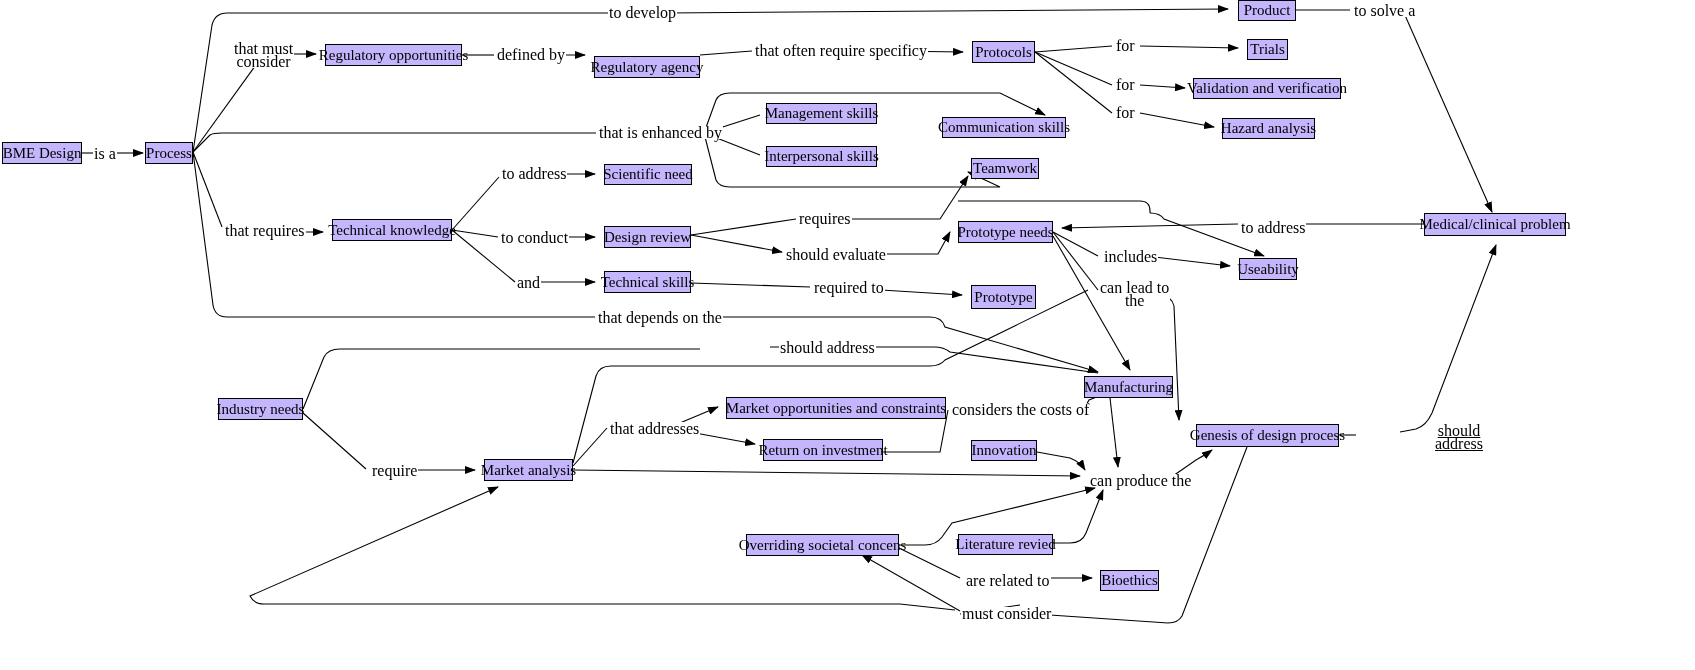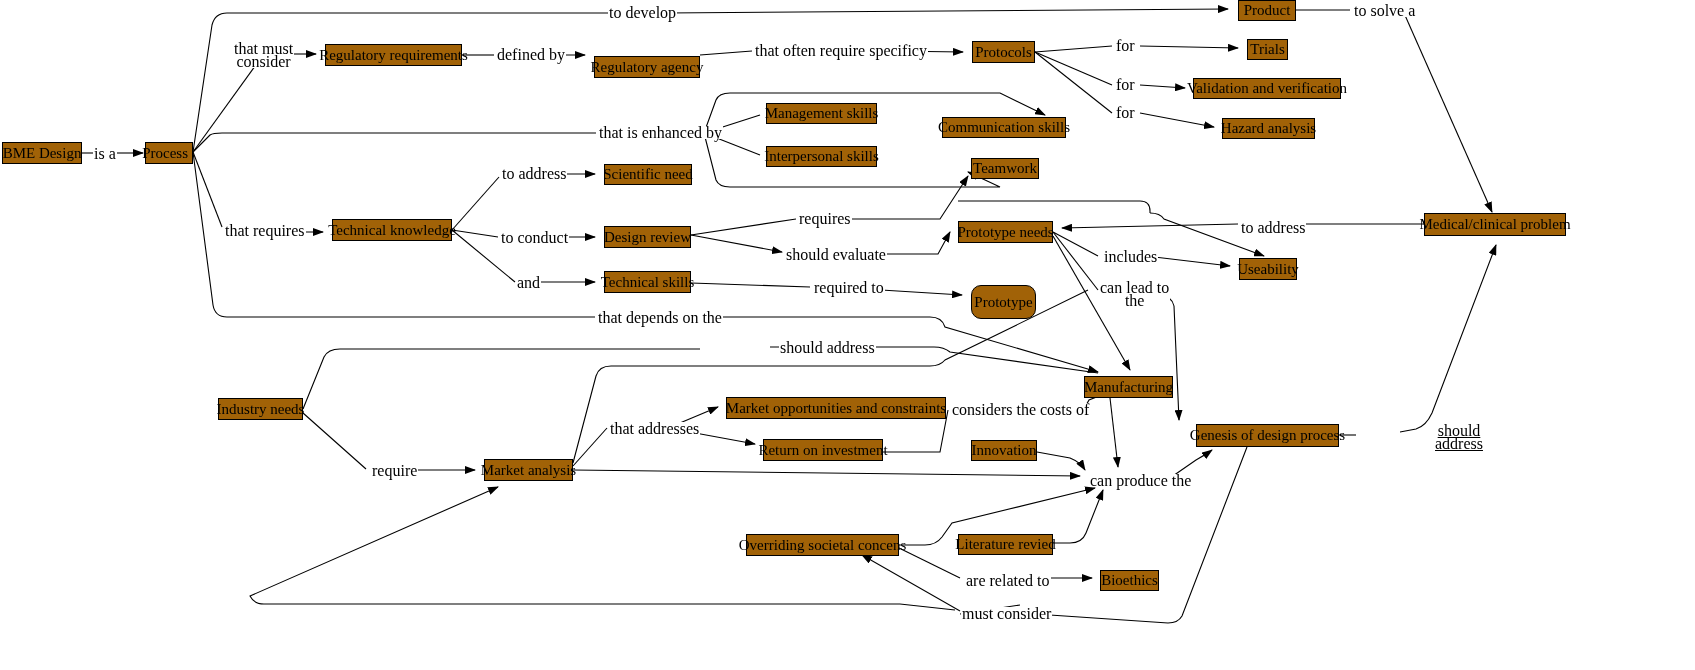--- a/index.html
+++ b/index.html
@@ -17,29 +17,29 @@
   }
   svg#edges {
     position: absolute;
     left: 0; top: 0;
     width: 1695px; height: 670px;
   }
   .node {
     position: absolute;
     box-sizing: border-box;
     border: 1px solid #000000;
-    background: #a16207;
+    background: #c4b5fd;
     color: #000000;
     font-size: 15px;
     line-height: 1;
     white-space: nowrap;
     display: flex;
     align-items: center;
     justify-content: center;
-    padding: 0 4px;
+    padding: 0 16px;
     z-index: 5;
   }
   .edge-label {
     position: absolute;
     color: #000000;
     font-size: 16px;
     line-height: 13px;
     white-space: pre;
     background: #ffffff;
     text-align: center;
@@ -162,25 +162,25 @@
 
       <path d="M960,614 L1020,605"></path>
       <path d="M955,610 L900,604 Q890,604 884,604 L264,604 Q254,604 250,596 L498,487" marker-end="url(#ah)"></path>
 
     </g>
   </svg>
 
   <div class="node" style="left:2px;  top:142px; width:80px;  height:22px;">
       <span>BME Design</span>
     </div>
-  <div class="node" style="left:145px;top:142px; width:48px;  height:22px;justify-content:flex-end;">
+  <div class="node" style="left:145px;top:142px; width:48px;  height:22px;">
       <span>Process</span>
     </div>
   <div class="node" style="left:325px;top:44px;  width:137px; height:22px;">
-      <span>Regulatory requirements</span>
+      <span>Regulatory opportunities</span>
     </div>
   <div class="node" style="left:594px;top:44px;  width:106px; height:22px;margin-top:12px;">
       <span>Regulatory agency</span>
     </div>
   <div class="node" style="left:972px;top:41px;  width:63px;  height:22px;">
       <span>Protocols</span>
     </div>
   <div class="node" style="left:1238px;top:0px;  width:58px;  height:21px;">
       <span>Product</span>
     </div>
@@ -213,21 +213,21 @@
     </div>
   <div class="node" style="left:604px;top:226px; width:87px;  height:22px;">
       <span>Design review</span>
     </div>
   <div class="node" style="left:604px;top:271px; width:87px;  height:22px;">
       <span>Technical skills</span>
     </div>
   <div class="node" style="left:958px;top:221px; width:95px;  height:22px;">
       <span>Prototype needs</span>
     </div>
-  <div class="node" style="left:971px;top:285px; width:65px;  height:34px;border-radius:10px;">
+  <div class="node" style="left:971px;top:285px; width:65px;  height:24px;">
       <span>Prototype</span>
     </div>
   <div class="node" style="left:1239px;top:258px;width:58px;  height:22px;">
       <span>Useability</span>
     </div>
   <div class="node" style="left:1424px;top:213px;width:142px; height:23px;">
       <span>Medical/clinical problem</span>
     </div>
   <div class="node" style="left:1084px;top:376px;width:89px;  height:22px;">
       <span>Manufacturing</span>

